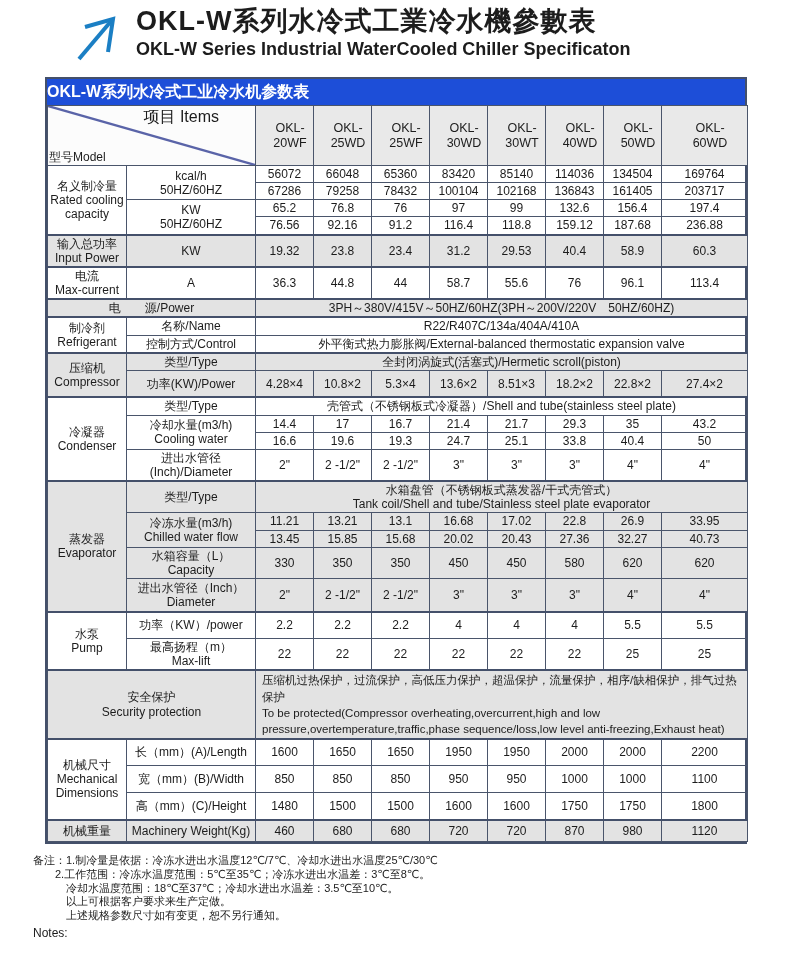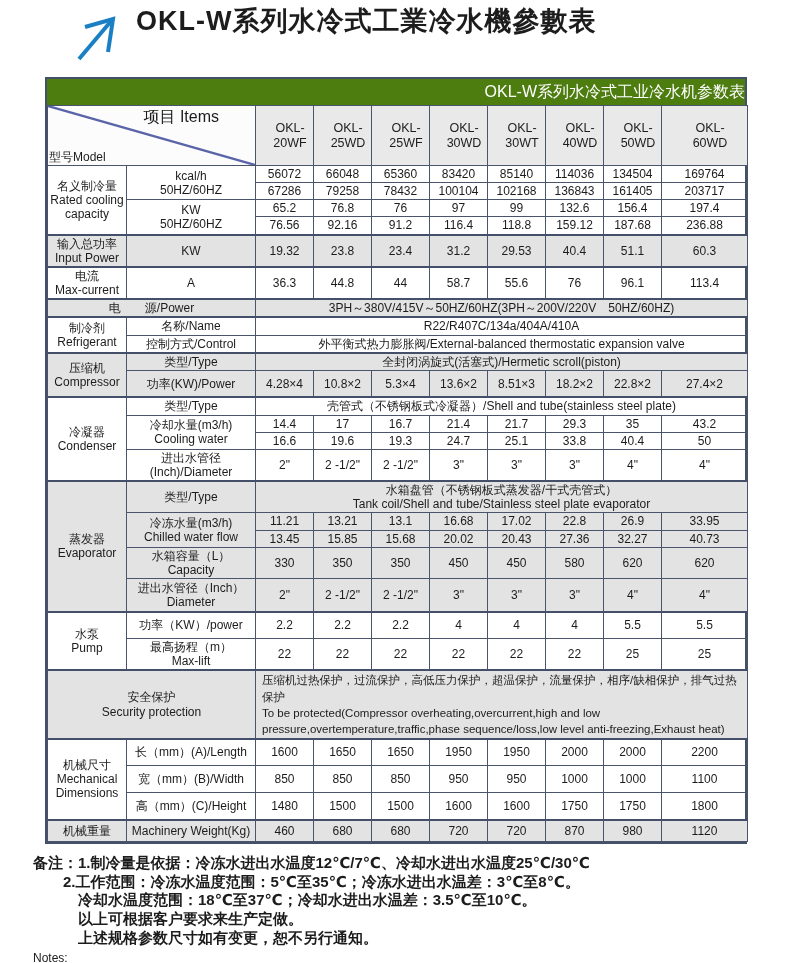--- a/index.html
+++ b/index.html
@@ -5,54 +5,55 @@
   html,body{margin:0;padding:0;background:#fff;}
   .page{width:790px;height:963px;overflow:hidden;position:relative;background:#fff;
         font-family:"Liberation Sans","DejaVu Sans",sans-serif;color:#1c1c1c;}
   
   .masthead{display:flex;align-items:flex-start;gap:14px;padding:6px 0 0 72px;}
   .arrow-logo{width:50px;height:56px;flex:0 0 auto;margin-top:2px;}
   .title-zh{font-size:27px;font-weight:bold;line-height:1.15;letter-spacing:1px;}
   .title-en{font-size:18px;font-weight:bold;line-height:1.2;margin-top:2px;}
   
   .table-wrap{margin:13px 0 0 45px;width:702px;border:2px solid #44506a;box-sizing:border-box;}
-  .banner{background:#4d7c0f;color:#fff;text-align:right;font-size:16px;font-weight:normal;
+  .banner{background:#1d4ed8;color:#fff;text-align:left;font-size:16px;font-weight:bold;
           height:26px;line-height:26px;}
   table{width:100%;border-collapse:collapse;table-layout:fixed;}
   th,td{border:1px solid #4a556b;font-size:12px;line-height:1.18;text-align:center;
         vertical-align:middle;padding:1px 2px;white-space:pre-line;font-weight:normal;
         overflow:hidden;box-sizing:border-box;}
   thead th{background:#e9e9e9;height:30px;font-size:12.5px;padding-left:13px;}
   th.corner{background:#fcfcfc;position:relative;padding:0;}
   .corner-svg{position:absolute;left:0;top:0;width:100%;height:100%;}
   .corner-model{position:absolute;left:1px;bottom:1px;font-size:12px;}
   .corner-items{position:absolute;right:36px;top:2px;font-size:16px;}
   tr.gray td{background:#e3e3e3;}
   tr.sec td{border-top:2px solid #44506a;}
   td.left{text-align:left;padding-left:6px;font-size:11.5px;line-height:1.4;}
   .h15{height:15px}.h16{height:16px}.h22{height:22px}
   .h27{height:27px}.h28{height:28px}.h33{height:33px}.h56{height:56px}
   
-  .notes-zh{margin:10px 0 0 33px;font-size:15px;line-height:1.24;font-weight:bold;}
+  .notes-zh{margin:10px 0 0 33px;font-size:11px;line-height:1.24;}
   .notes-zh div{white-space:pre-wrap;}
   .notes-en{margin:4px 0 0 33px;font-size:12px;line-height:1.22;width:750px;}
   .notes-en div{white-space:pre-wrap;}
 </style>
 </head>
 <body>
 
 <div class="page">
 
   <div class="masthead">
     <svg class="arrow-logo" viewBox="0 0 50 56">
       <path d="M 7 51 L 40 12" stroke="#1b7fc4" stroke-width="4" fill="none"></path>
       <path d="M 13 19 L 41 11 L 36 44" stroke="#1b7fc4" stroke-width="4" fill="none" stroke-linejoin="miter"></path>
     </svg>
     <div>
       <div class="title-zh">OKL-W系列水冷式工業冷水機參數表</div>
+      <div class="title-en">OKL-W Series Industrial WaterCooled Chiller Specificaton</div>
     </div>
   </div>
 
   <div class="table-wrap">
     <div class="banner">OKL-W系列水冷式工业冷水机参数表</div>
     <table>
       <colgroup>
         <col style="width:79px">
           <col style="width:129px">
         <col style="width:58px">
@@ -142,21 +143,21 @@
           <tr class="h28 gray sec">
             <td>输入总功率
 Input Power</td>
             <td>KW</td>
             <td>19.32</td>
             <td>23.8</td>
             <td>23.4</td>
             <td>31.2</td>
             <td>29.53</td>
             <td>40.4</td>
-            <td>51.1</td>
+            <td>58.9</td>
             <td>60.3</td>
           </tr>
           <tr class="h28 sec">
             <td>电流
 Max-current</td>
             <td>A</td>
             <td>36.3</td>
             <td>44.8</td>
             <td>44</td>
             <td>58.7</td>

